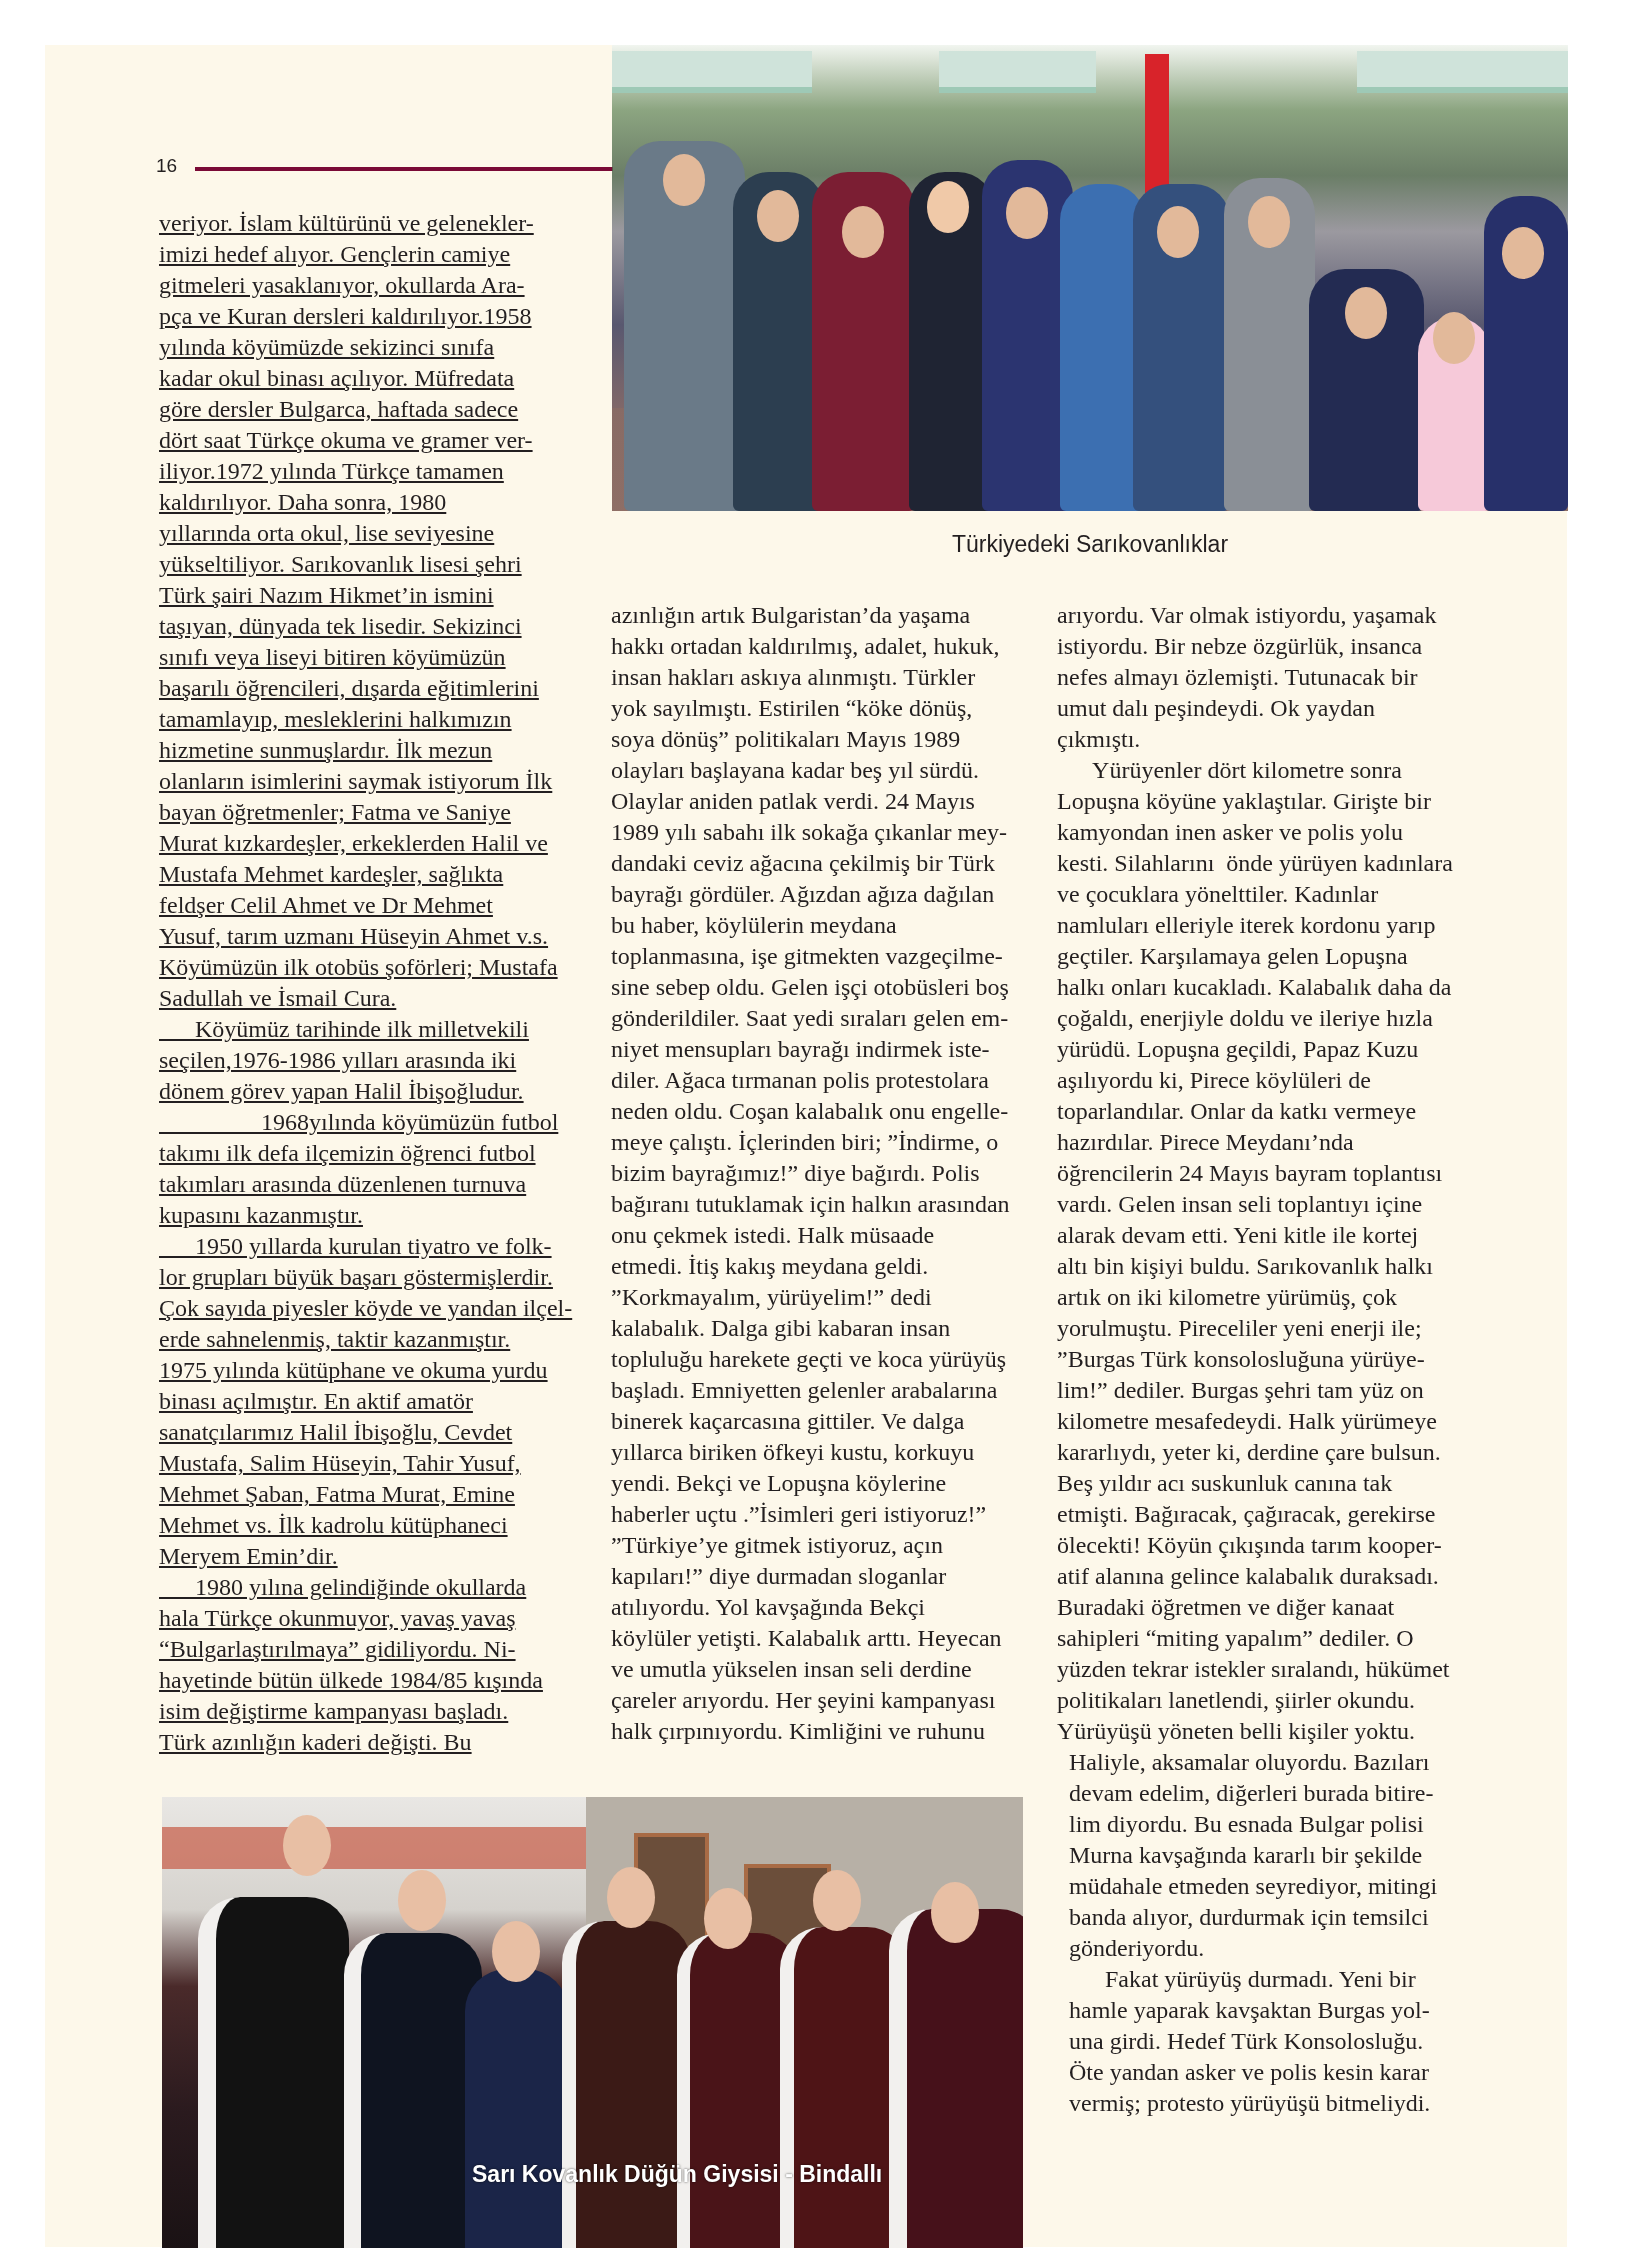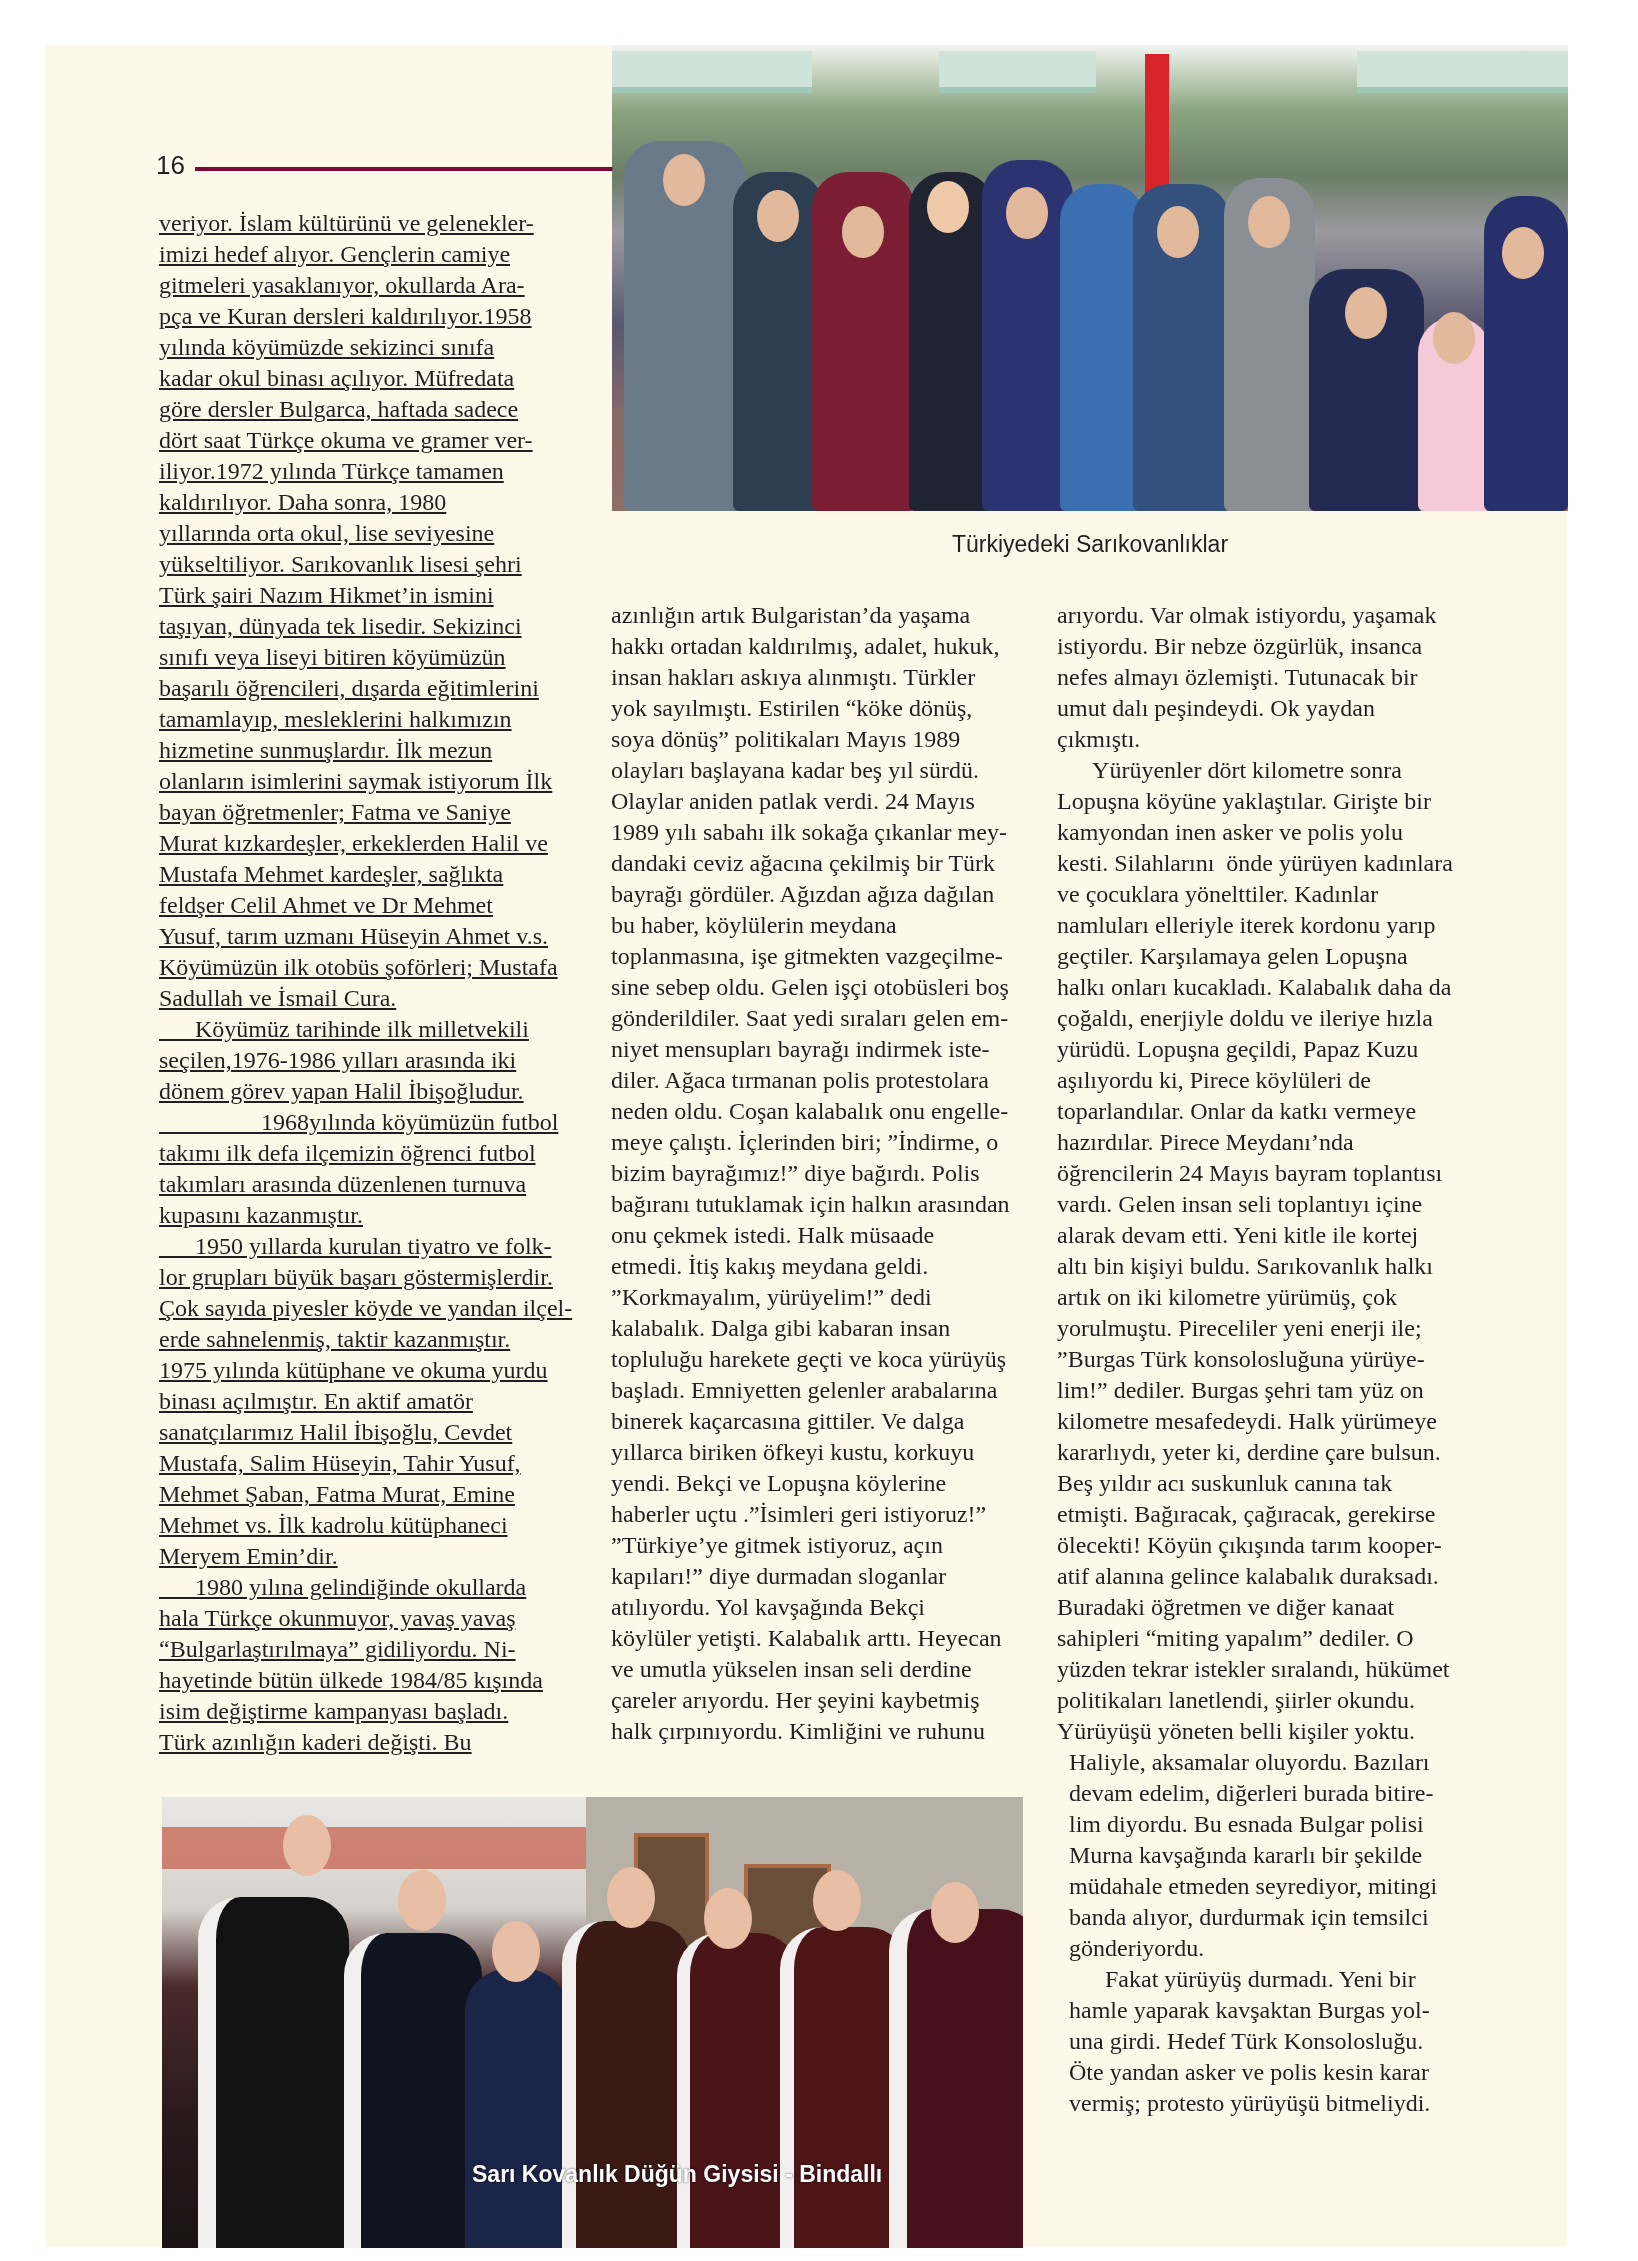--- a/index.html
+++ b/index.html
@@ -9,21 +9,21 @@
     font-family: "Liberation Serif", "DejaVu Serif", serif;
     color: #231f20;
   }
   .page {
     position: absolute; left: 45px; top: 45px; width: 1522px; height: 2202px;
     background: #fdf8ea;
   }
   .page-number {
     position: absolute; left: 156px; top: 153px;
     font-family: "Liberation Sans", "DejaVu Sans", sans-serif;
-    font-size: 26px; line-height: 25.4px; color: #231f20;
+    font-size: 19px; line-height: 25.4px; color: #231f20;
   }
   .header-rule {
     position: absolute; left: 195px; top: 167px; width: 418px; height: 4.2px;
     background: #7a0a36;
   }
   .photo {
     position: absolute; overflow: hidden;
   }
   .photo-top {
     left: 612px; top: 45px; width: 956px; height: 466px;
@@ -197,21 +197,21 @@
   <span class="line">başladı. Emniyetten gelenler arabalarına</span>
   <span class="line">binerek kaçarcasına gittiler. Ve dalga</span>
   <span class="line">yıllarca biriken öfkeyi kustu, korkuyu</span>
   <span class="line">yendi. Bekçi ve Lopuşna köylerine</span>
   <span class="line">haberler uçtu .”İsimleri geri istiyoruz!”</span>
   <span class="line">”Türkiye’ye gitmek istiyoruz, açın</span>
   <span class="line">kapıları!” diye durmadan sloganlar</span>
   <span class="line">atılıyordu. Yol kavşağında Bekçi</span>
   <span class="line">köylüler yetişti. Kalabalık arttı. Heyecan</span>
   <span class="line">ve umutla yükselen insan seli derdine</span>
-  <span class="line">çareler arıyordu. Her şeyini kaybetmiş</span>
+  <span class="line">çareler arıyordu. Her şeyini kampanyası</span>
   <span class="line">halk çırpınıyordu. Kimliğini ve ruhunu</span>
 </div>
 
 <div class="column col3">
   <span class="line">arıyordu. Var olmak istiyordu, yaşamak</span>
   <span class="line">istiyordu. Bir nebze özgürlük, insanca</span>
   <span class="line">nefes almayı özlemişti. Tutunacak bir</span>
   <span class="line">umut dalı peşindeydi. Ok yaydan</span>
   <span class="line">çıkmıştı.</span>
   <span class="line" style="white-space:pre">      Yürüyenler dört kilometre sonra</span>

